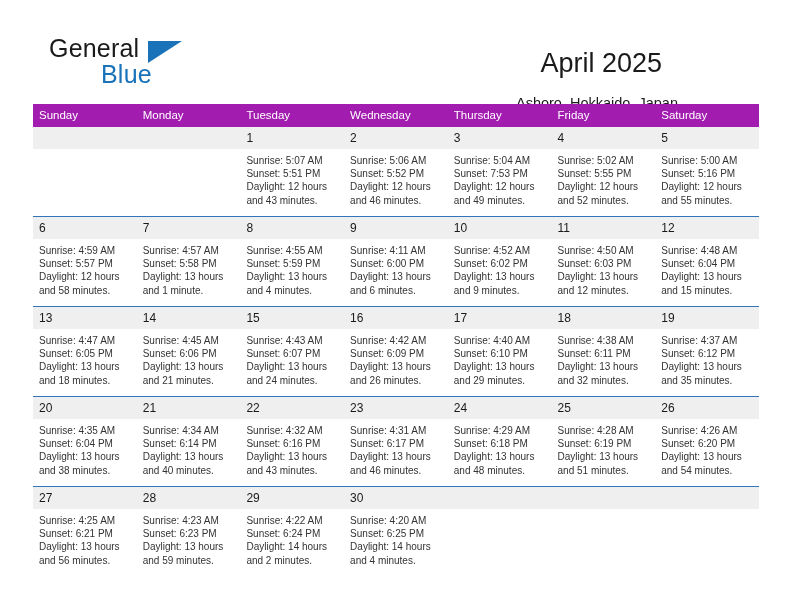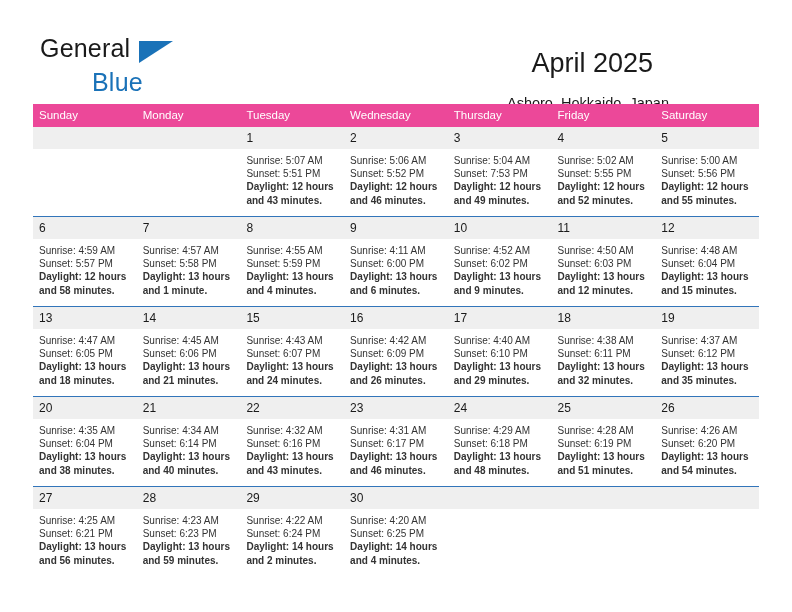--- a/index.html
+++ b/index.html
@@ -16,21 +16,21 @@
   }
   .page {
     position: relative;
     width: 792px;
     height: 612px;
   }
 
   
   .header {
     position: absolute;
-    left: 4px; top: 0;
+    left: 13px; top: 0;
     width: 700px;
     height: 100px;
   }
   .brand {
     position: absolute;
     left: 36px;
     top: 36px;
     width: 220px;
     height: 56px;
   }
@@ -41,21 +41,21 @@
     line-height: 1;
     font-family: "Liberation Sans", sans-serif;
   }
   .brand-blue {
     font-size: 25px;
     color: #1a72b8;
     letter-spacing: 0.2px;
     line-height: 1;
     margin-left: 52px;
     display: block;
-    margin-top: 9px;
+    margin-top: 1px;
     font-family: "Liberation Sans", sans-serif;
   }
   .brand-triangle {
     position: absolute;
     left: 99px;
     top: 5px;
     width: 0;
     height: 0;
     border-left: 34px solid #1a72b8;
     border-bottom: 22px solid transparent;
@@ -84,21 +84,21 @@
   
   .calendar {
     position: absolute;
     left: 33px;
     top: 104px;
     width: 726px;
     border-collapse: collapse;
     table-layout: fixed;
   }
   .calendar th {
-    background: #ec4899;
+    background: #a21caf;
     color: #ffffff;
     font-size: 11.5px;
     font-weight: normal;
     text-align: left;
     padding: 5px 0 6px 6px;
     height: 11px;
     border: none;
   }
   .calendar td {
     vertical-align: top;
@@ -126,21 +126,20 @@
     padding: 5px 8px 0 6px;
     font-size: 10px;
     line-height: 13.2px;
     color: #333333;
   }
   .details div {
     white-space: nowrap;
   }
   .details .dl {
     white-space: normal;
-    font-weight: bold;
   }
 </style>
 </head>
 <body>
 
 <div class="page">
 
   <div class="header">
 
     <div class="brand">
@@ -205,21 +204,21 @@
             <div class="details">
               <div>Sunrise: 5:02 AM</div>
               <div>Sunset: 5:55 PM</div>
               <div class="dl">Daylight: 12 hours and 52 minutes.</div>
             </div>
           </td>
           <td>
             <div class="daynum">5</div>
             <div class="details">
               <div>Sunrise: 5:00 AM</div>
-              <div>Sunset: 5:56 PM</div>
+              <div>Sunset: 5:16 PM</div>
               <div class="dl">Daylight: 12 hours and 55 minutes.</div>
             </div>
           </td>
         </tr>
         <tr class="week-row">
           <td>
             <div class="daynum">6</div>
             <div class="details">
               <div>Sunrise: 4:59 AM</div>
               <div>Sunset: 5:57 PM</div>

